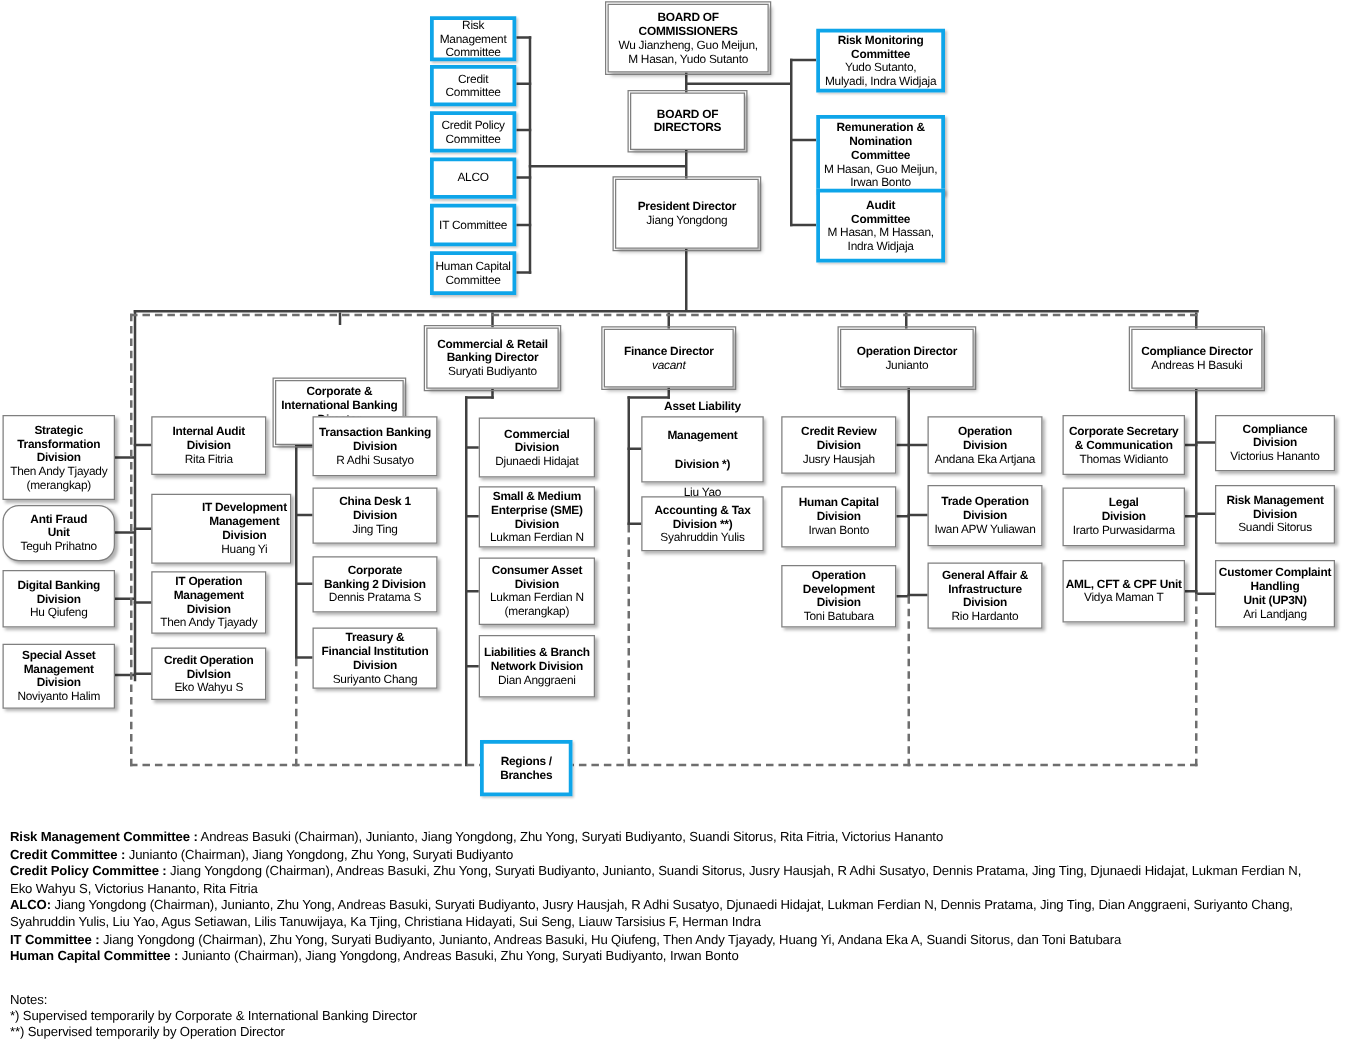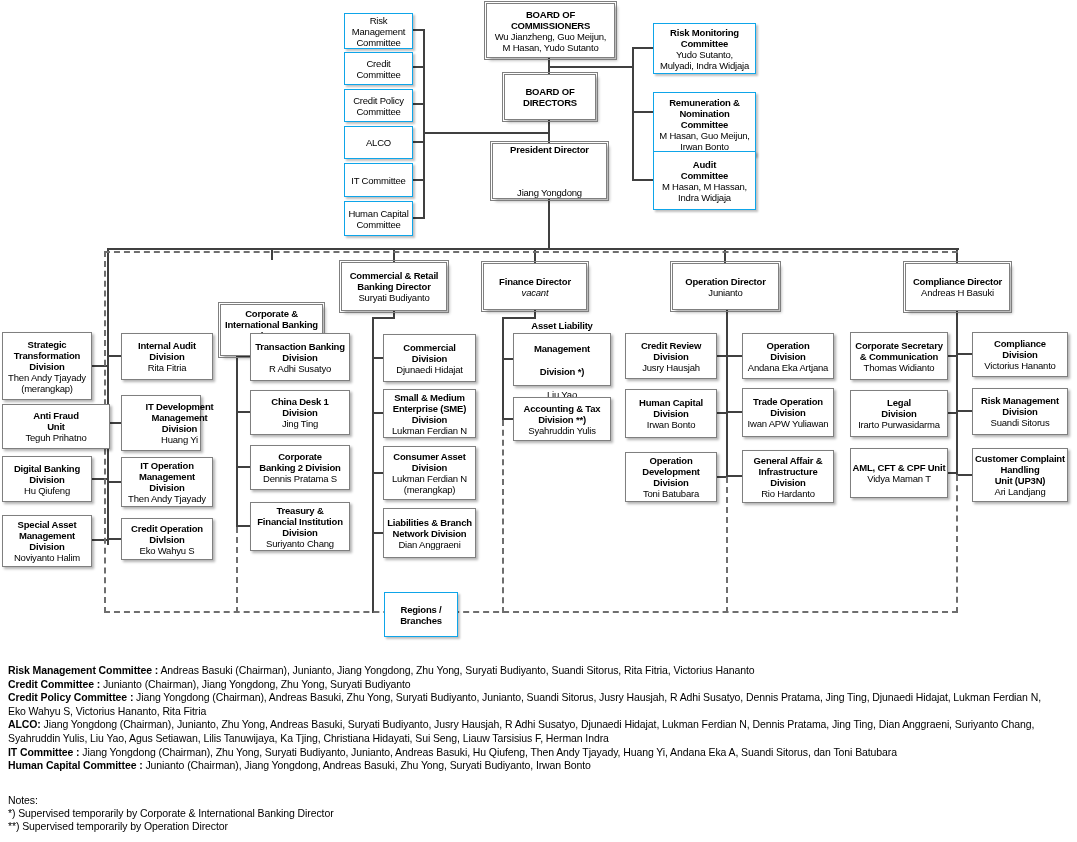--- a/index.html
+++ b/index.html
@@ -1,21 +1,21 @@
 <!DOCTYPE html>
 <html><head>
 <meta charset="utf-8">
 <style>
   html,body{margin:0;padding:0;background:#fff;}
   #stage{position:relative;width:1077px;height:842px;background:#fff;overflow:hidden;
          font-family:"Liberation Sans",sans-serif;color:#000;}
   .box{position:absolute;background:#fff;display:flex;flex-direction:column;
        justify-content:center;align-items:center;text-align:center;
        font-size:9.5px;line-height:11px;letter-spacing:-0.2px;z-index:3;box-sizing:border-box;}
-  .box-plain{border:1px solid #0ea5e9;box-shadow:1.5px 1.5px 2px rgba(0,0,0,0.25);}
+  .box-plain{border:3px solid #0ea5e9;box-shadow:1.5px 1.5px 2px rgba(0,0,0,0.25);}
   .box-shadow{border:1px solid #7f7f7f;box-shadow:2px 2px 2.5px rgba(0,0,0,0.3);}
   .box-double{border:1px solid #7f7f7f;outline:1px solid #7f7f7f;outline-offset:1.5px;
               box-shadow:2.5px 2.5px 3px rgba(0,0,0,0.3);}
   .line{white-space:nowrap;}
   .lb{font-weight:bold;}
   .li{font-style:italic;}
   .conn{position:absolute;z-index:1;}
   .sl{background:#404040;}
   .dh{border-top:2px dashed #6e6e6e;background:none;}
   .dv{border-left:2px dashed #6e6e6e;background:none;}
@@ -107,21 +107,21 @@
       <div class="box box-double" style="left: 486px; top: 3px; width: 129px; height: 55px;">
         <div class="line lb">BOARD OF</div>
         <div class="line lb">COMMISSIONERS</div>
         <div class="line">Wu Jianzheng, Guo Meijun,</div>
         <div class="line">M Hasan, Yudo Sutanto</div>
       </div>
       <div class="box box-double" style="left: 504px; top: 74px; width: 92px; height: 46px;">
         <div class="line lb">BOARD OF</div>
         <div class="line lb">DIRECTORS</div>
       </div>
-      <div class="box box-double" style="left: 492px; top: 143px; width: 115px; height: 56px; justify-content: space-between;">
+      <div class="box box-double" style="left: 492px; top: 143px; width: 115px; height: 56px;">
         <div class="line lb">President Director</div>
         <div class="line">Jiang Yongdong</div>
       </div>
       <div class="box box-plain" style="left: 344px; top: 13px; width: 69px; height: 36px;">
         <div class="line">Risk</div>
         <div class="line">Management</div>
         <div class="line">Committee</div>
       </div>
       <div class="box box-plain" style="left: 344px; top: 52px; width: 69px; height: 33px;">
         <div class="line">Credit</div>
@@ -183,42 +183,42 @@
         <div class="line lb">Compliance Director</div>
         <div class="line">Andreas H Basuki</div>
       </div>
       <div class="box box-shadow" style="left: 2px; top: 332px; width: 90px; height: 68px;">
         <div class="line lb">Strategic</div>
         <div class="line lb">Transformation</div>
         <div class="line lb">Division</div>
         <div class="line">Then Andy Tjayady</div>
         <div class="line">(merangkap)</div>
       </div>
-      <div class="box box-shadow" style="left: 2px; top: 404px; width: 108px; height: 45px;">
+      <div class="box box-shadow" style="left: 2px; top: 404px; width: 90px; height: 45px; border-radius: 13px;">
         <div class="line lb">Anti Fraud</div>
         <div class="line lb">Unit</div>
         <div class="line">Teguh Prihatno</div>
       </div>
       <div class="box box-shadow" style="left: 2px; top: 456px; width: 90px; height: 46px;">
         <div class="line lb">Digital Banking</div>
         <div class="line lb">Division</div>
         <div class="line">Hu Qiufeng</div>
       </div>
       <div class="box box-shadow" style="left: 2px; top: 515px; width: 90px; height: 52px;">
         <div class="line lb">Special Asset</div>
         <div class="line lb">Management</div>
         <div class="line lb">Division</div>
         <div class="line">Noviyanto Halim</div>
       </div>
       <div class="box box-shadow" style="left: 121px; top: 333px; width: 92px; height: 47px;">
         <div class="line lb">Internal Audit</div>
         <div class="line lb">Division</div>
         <div class="line">Rita Fitria</div>
       </div>
-      <div class="box box-shadow" style="left: 121px; top: 395px; width: 80px; height: 56px; padding-left: 37px;">
+      <div class="box box-shadow" style="left: 121px; top: 395px; width: 112px; height: 56px; padding-left: 37px;">
         <div class="line lb">IT Development</div>
         <div class="line lb">Management</div>
         <div class="line lb">Division</div>
         <div class="line">Huang Yi</div>
       </div>
       <div class="box box-shadow" style="left: 121px; top: 457px; width: 92px; height: 50px;">
         <div class="line lb">IT Operation</div>
         <div class="line lb">Management</div>
         <div class="line lb">Division</div>
         <div class="line">Then Andy Tjayady</div>

